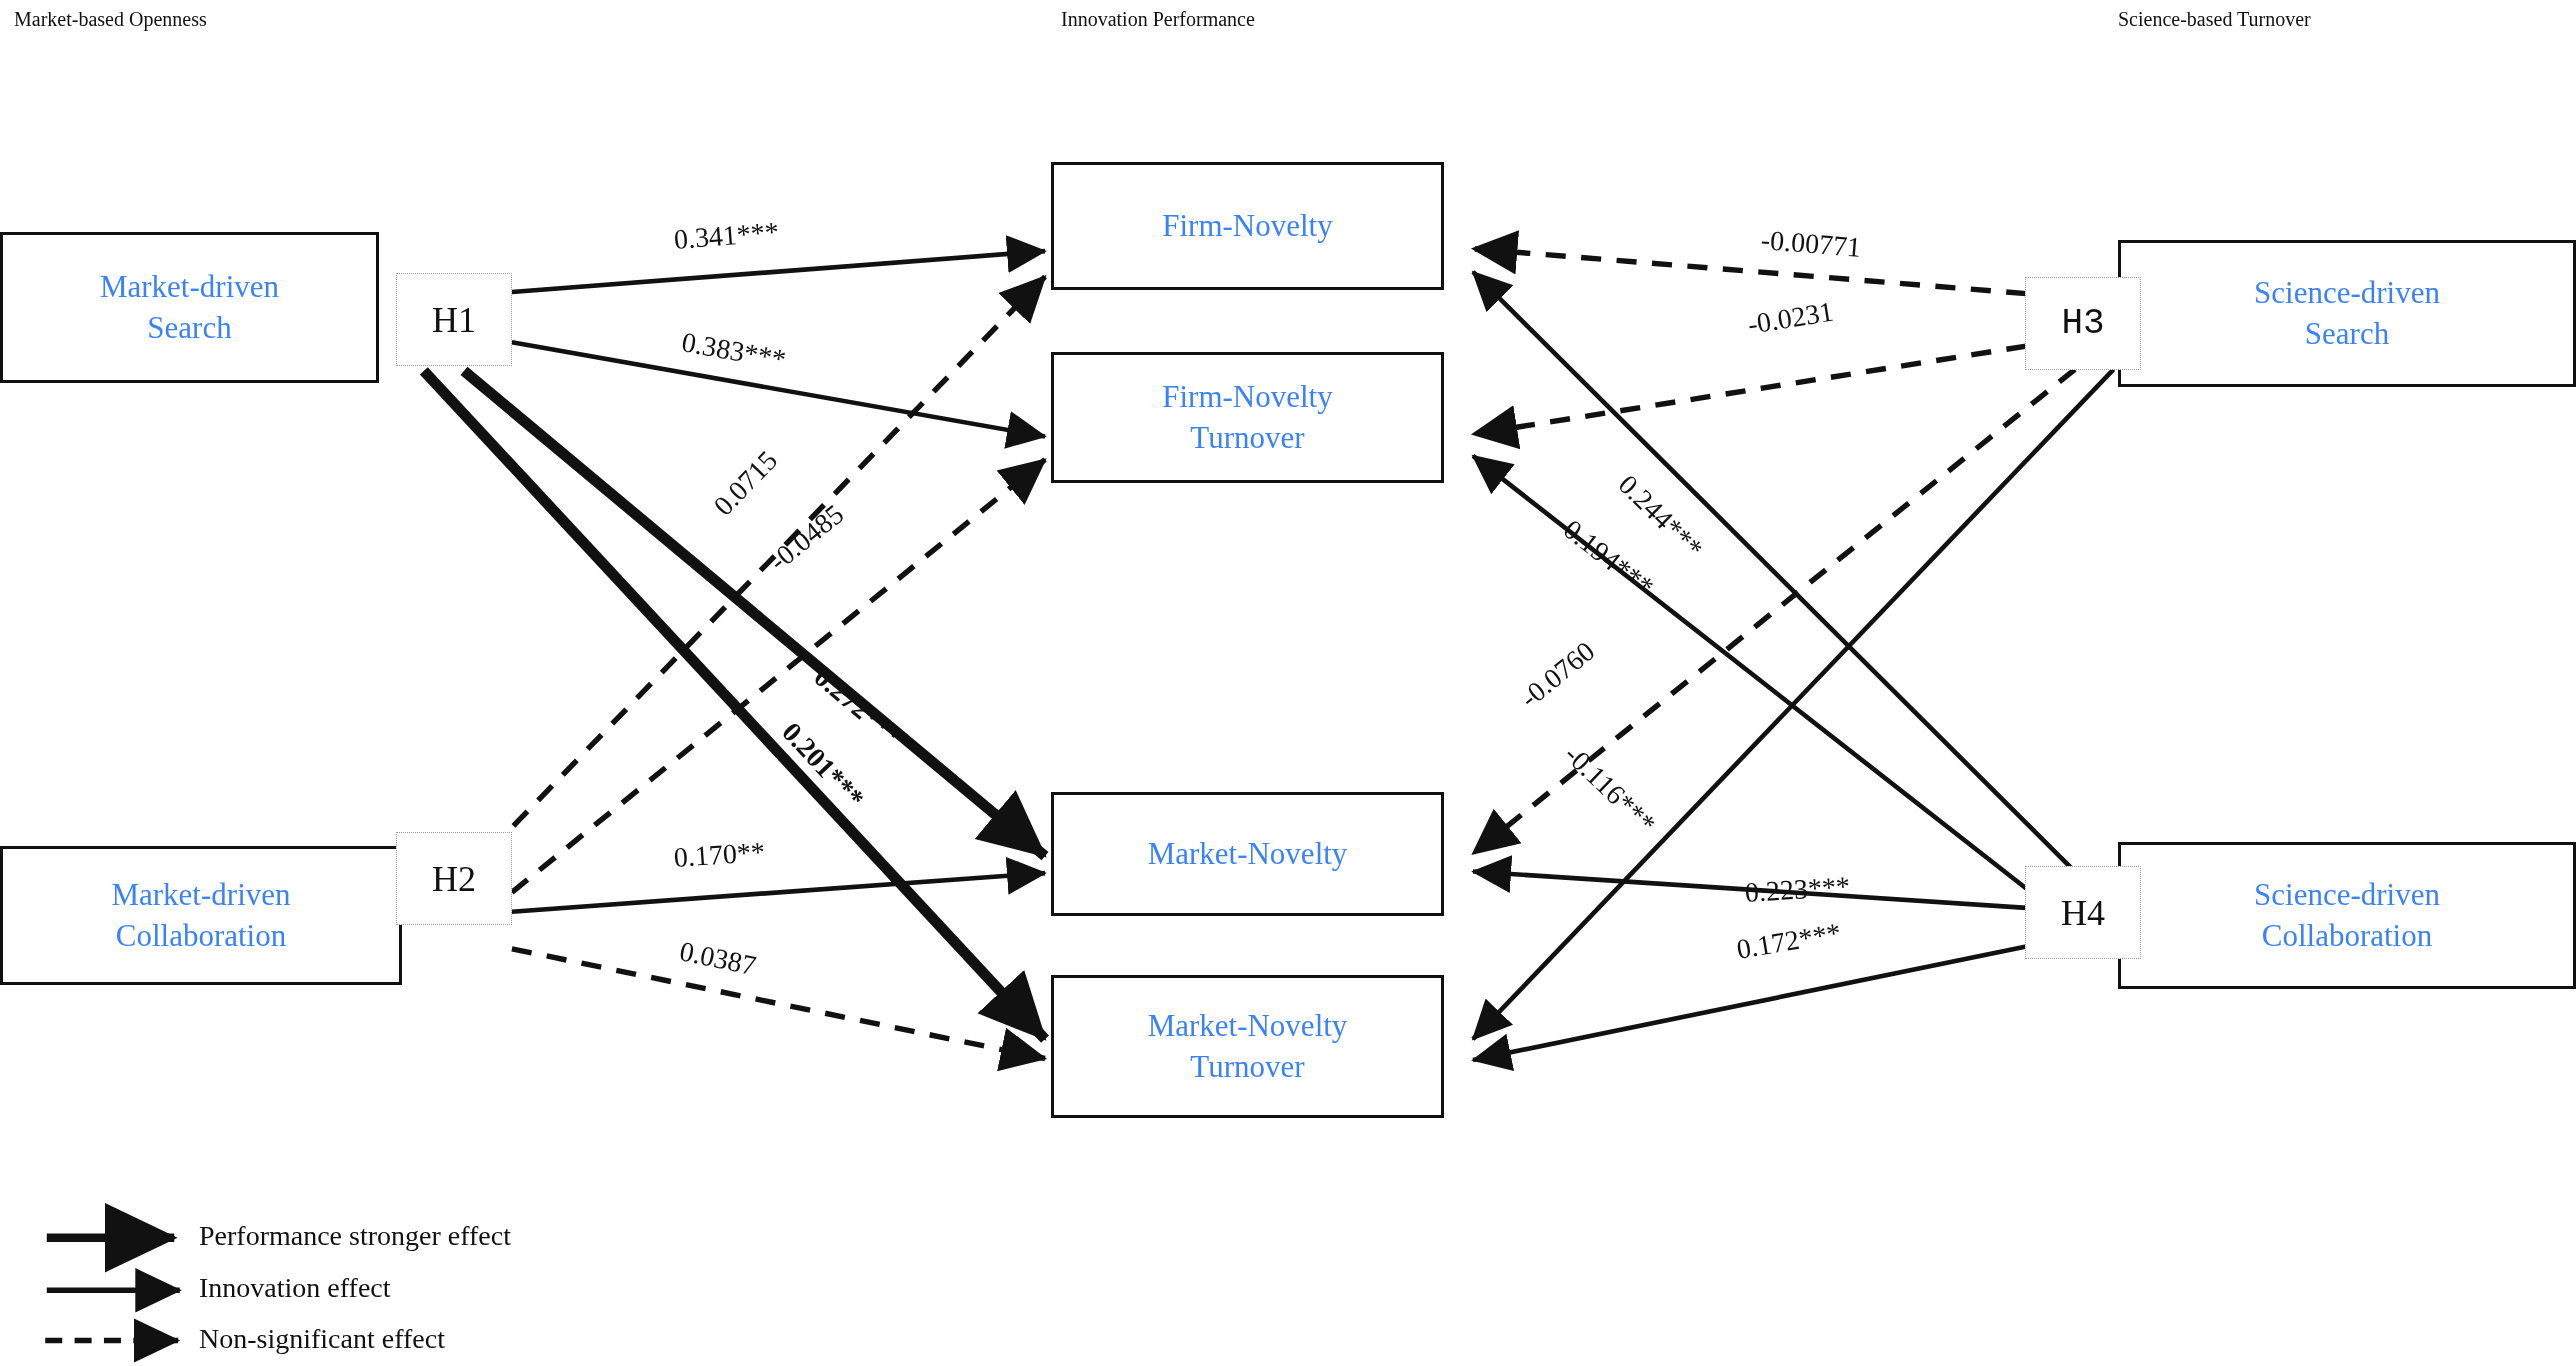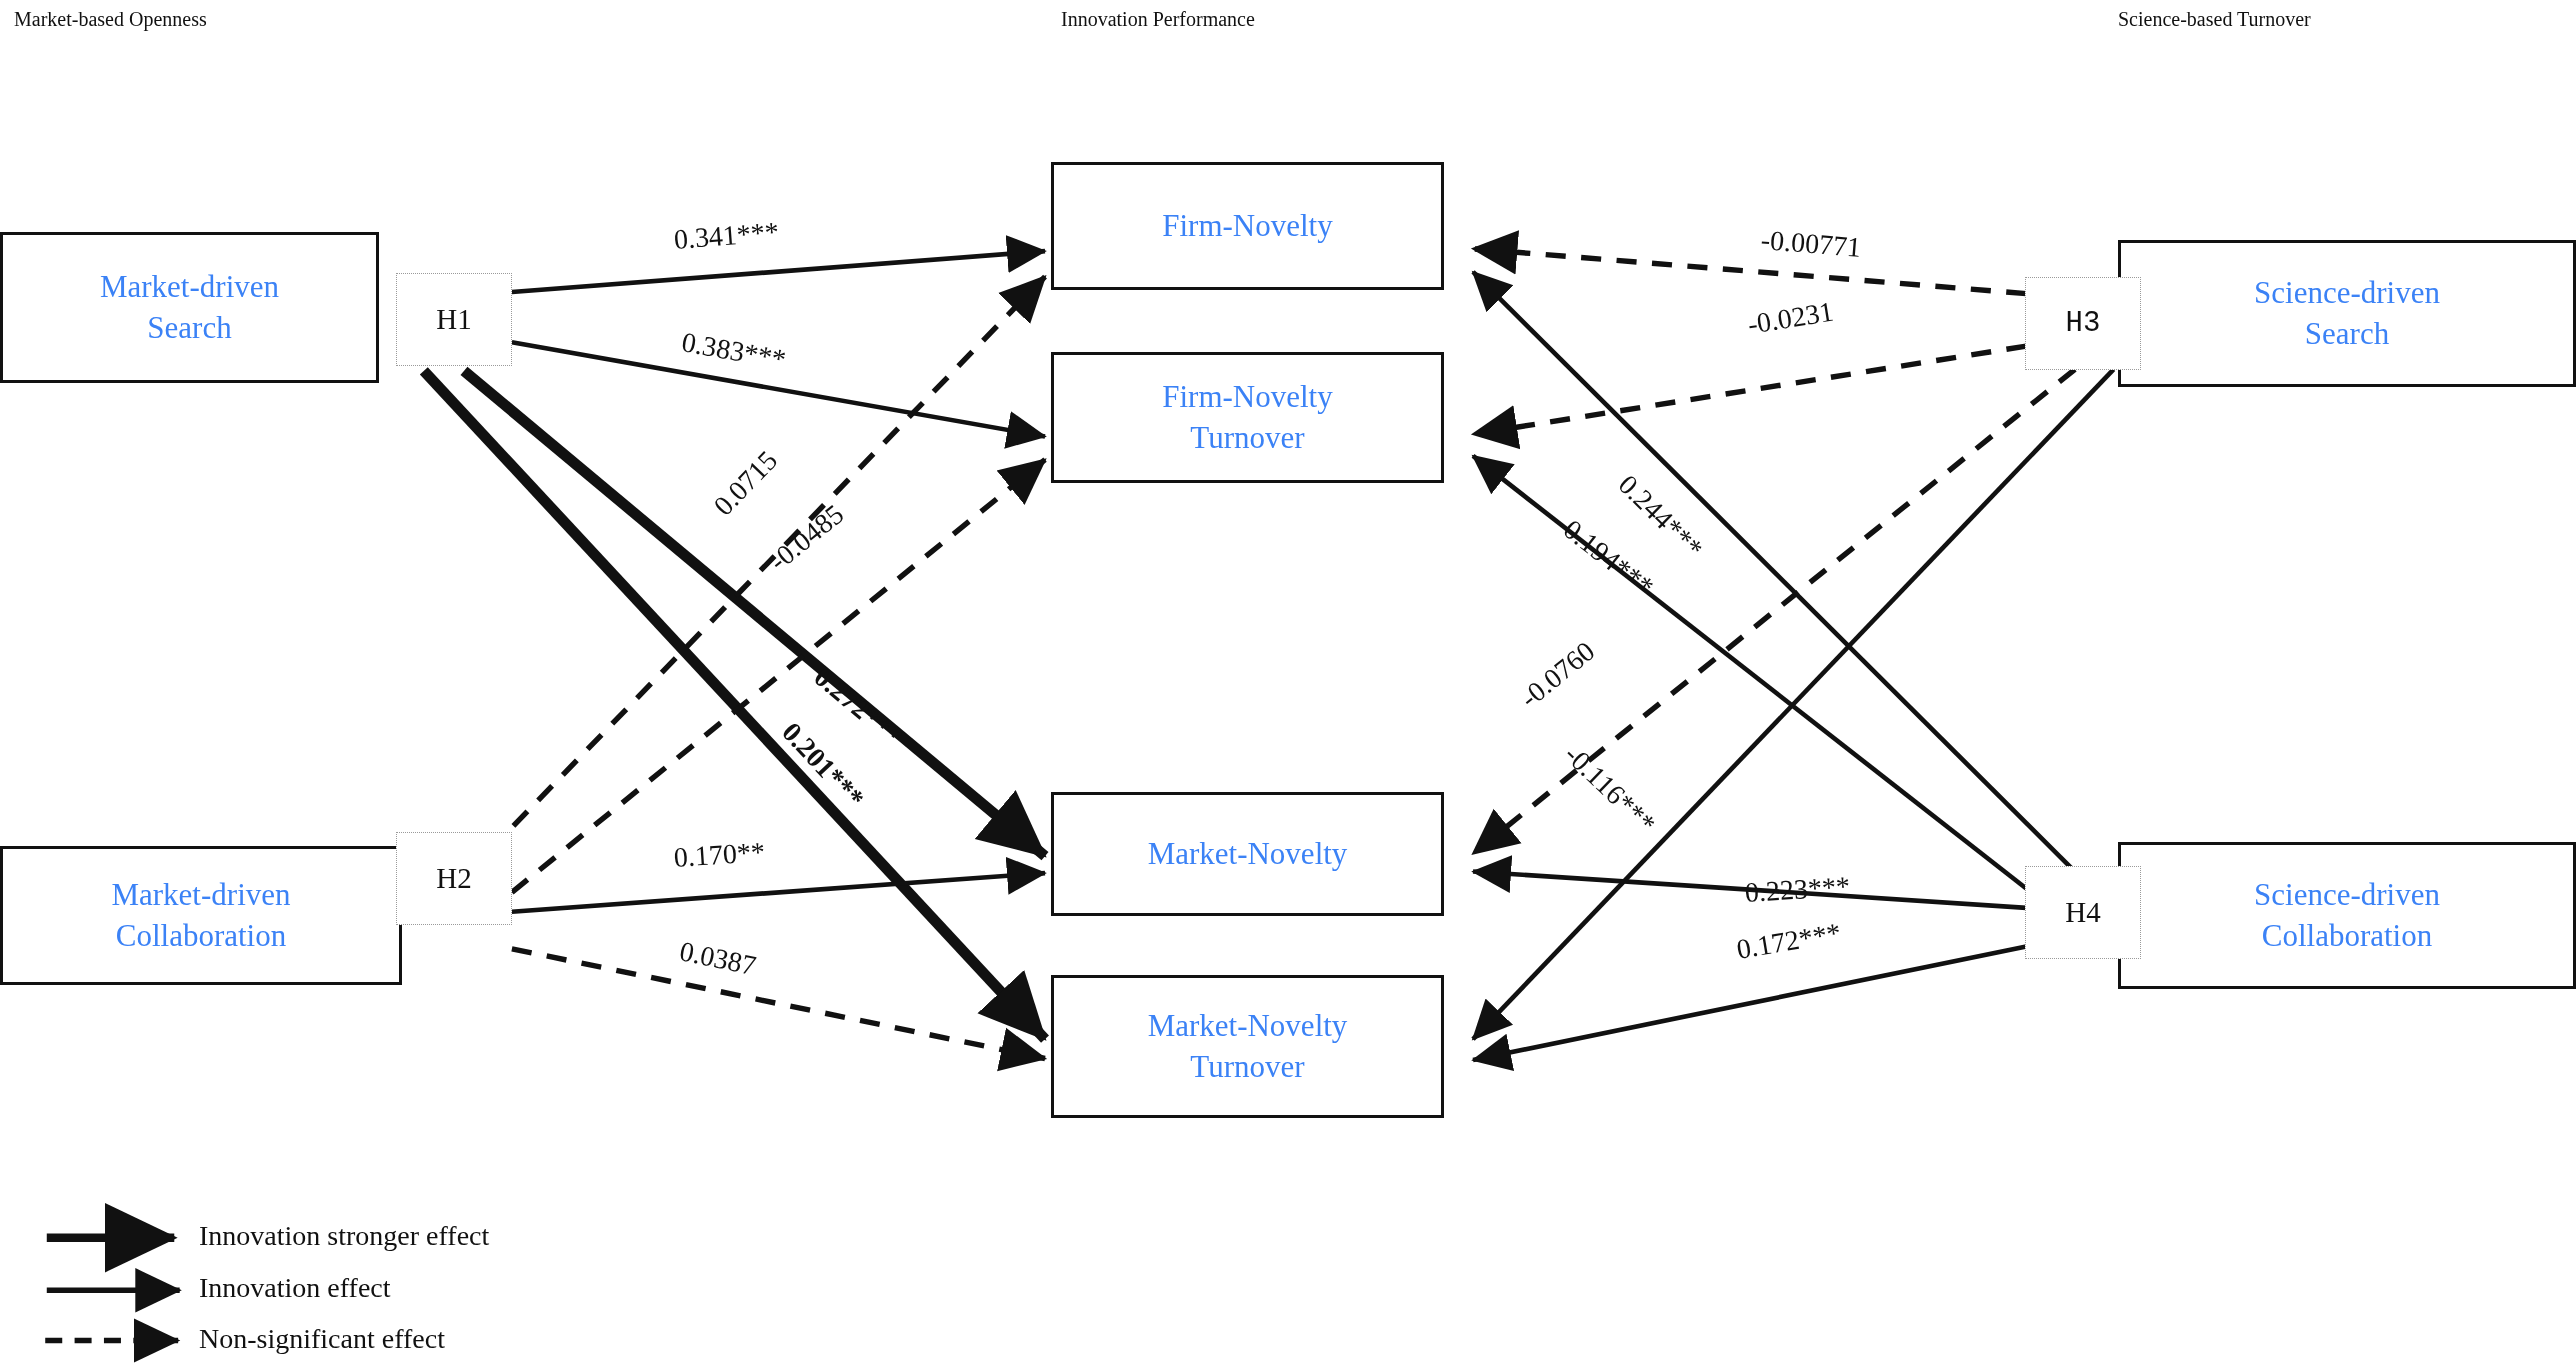--- a/index.html
+++ b/index.html
@@ -8,21 +8,21 @@
   #stage{position:absolute;left:0;top:0;width:2576px;height:1366px;overflow:hidden;}
   svg#diagram{position:absolute;left:0;top:0;width:2576px;height:1366px;}
 
   .col-title{position:absolute;font-size:20px;color:#111;white-space:nowrap;}
 
   .node{position:absolute;border:3.1px solid #111;background:#fff;
         display:flex;align-items:center;justify-content:center;text-align:center;
         font-size:31px;line-height:1.32;color:#3b82f6;box-sizing:border-box;}
   .hbox{position:absolute;border:1.5px dotted #9a9a9a;background:#fff;
         display:flex;align-items:center;justify-content:center;
-        font-size:29px;color:#111;box-sizing:border-box;z-index:5;}
+        font-size:36px;color:#111;box-sizing:border-box;z-index:5;}
 
   .elabel{position:absolute;font-size:28px;color:#111;white-space:nowrap;
           background:transparent;transform-origin:left center;z-index:6;}
   .elabel.bold{font-weight:bold;}
 
   .legend-label{position:absolute;font-size:28px;color:#111;white-space:nowrap;}
 </style>
 </head>
 <body>
 
@@ -172,18 +172,18 @@
   <div class="elabel" style="left:1745px;top:877px;transform:rotate(-3.6deg);">0.223***</div>
 
   <div class="elabel" style="left:1623px;top:464px;transform:rotate(44.5deg);">0.244***</div>
 
   <div class="elabel" style="left:1567px;top:510px;transform:rotate(38deg);">0.194***</div>
 
   <div class="elabel" style="left:1569px;top:734px;transform:rotate(44deg);">-0.116***</div>
 
   <div class="elabel" style="left:1737px;top:934px;transform:rotate(-9.5deg);">0.172***</div>
 
-  <div class="legend-label" style="left:199px;top:1220px;">Innovation stronger effect</div>
+  <div class="legend-label" style="left:199px;top:1220px;">Performance stronger effect</div>
   <div class="legend-label" style="left:199px;top:1272px;">Innovation effect</div>
   <div class="legend-label" style="left:199px;top:1323px;">Non-significant effect</div>
 
 </div>
 
 
 </body></html>

